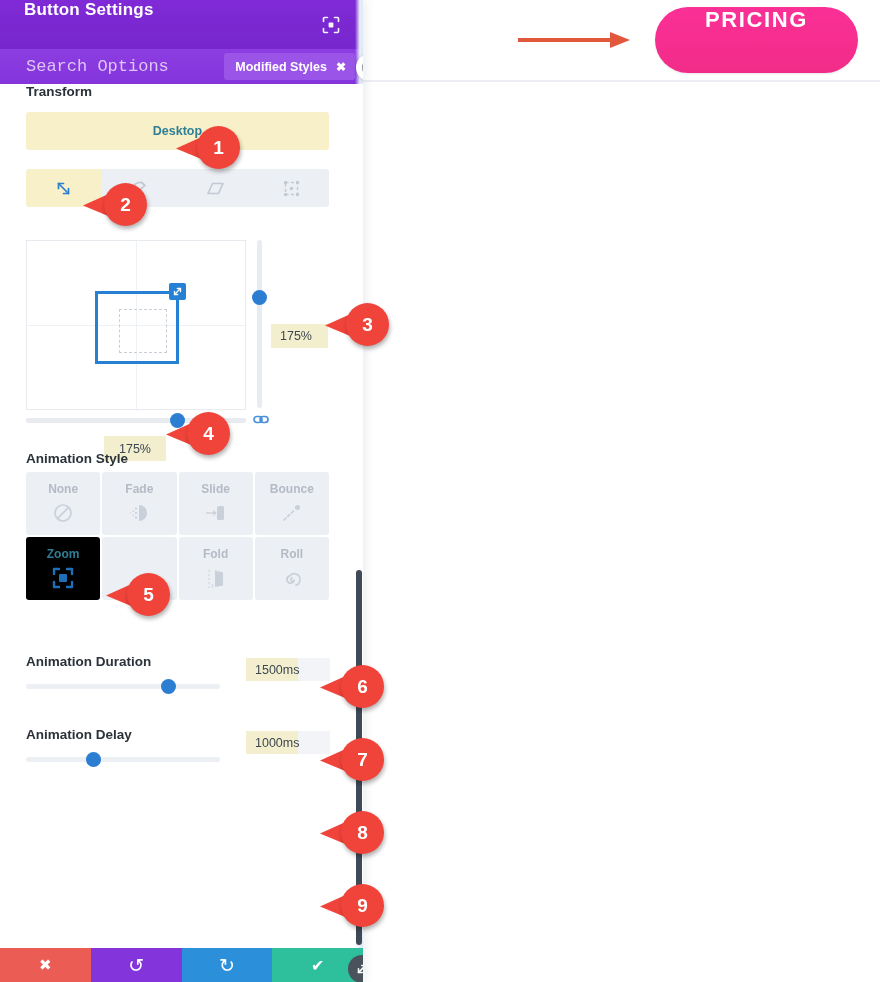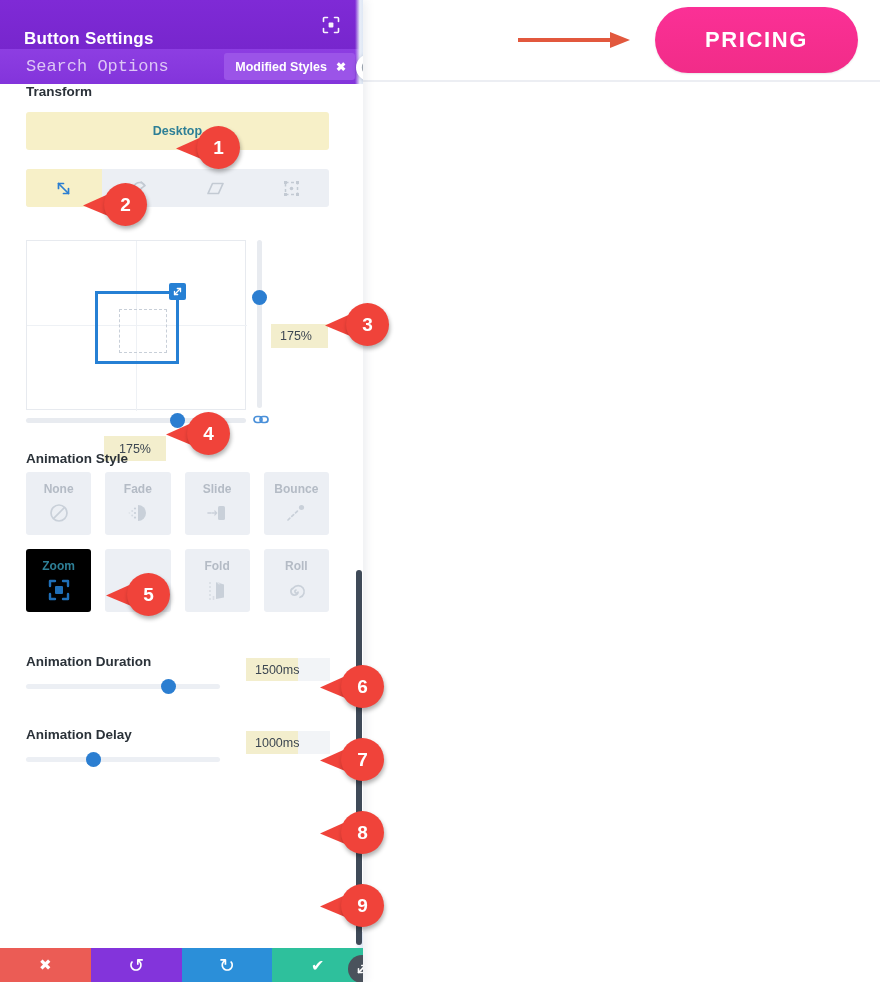--- a/index.html
+++ b/index.html
@@ -21,21 +21,21 @@
   }
   #canvas-divider{
     position:absolute;left:363px;top:80px;width:517px;height:2px;
     background:#eceef3;
   }
   #pricing-button{
     position:absolute;left:655px;top:7px;width:203px;height:66px;
     background:#f62e8e;
     background:linear-gradient(180deg,#fb3096 0%,#f12c88 100%);
     border-radius:34px;
-    display:flex;align-items:center;justify-content:center;
+    display:flex;justify-content:center;
     color:#ffffff;font-size:22px;font-weight:bold;letter-spacing:1.6px;
     box-shadow:0 1px 2px rgba(0,0,0,.10);
   }
   #arrow-pointer{
     position:absolute;left:518px;top:28px;width:112px;height:24px;
   }
   
   #settings-panel{
     position:absolute;left:0;top:0;width:363px;height:982px;
     background:#ffffff;
@@ -45,21 +45,21 @@
   #panel-edge{
     position:absolute;left:355px;top:0;width:8px;height:982px;
     background:linear-gradient(90deg,rgba(233,240,250,0) 0%,#e8eef8 60%,#dfe8f5 100%);
     pointer-events:none;
   }
   
   #panel-header{
     position:absolute;left:0;top:0;width:428px;height:49px;
     background:#7b29d1;
     background:linear-gradient(180deg,#7f2ad6 0%,#7726cd 100%);
-    display:flex;align-items:flex-end;
+    display:flex;align-items:flex-start;
   }
   #panel-title{
     margin-left:24px;color:#ffffff;font-size:17px;font-weight:bold;
     letter-spacing:.2px;
   }
   #header-icons{
     position:absolute;right:14px;top:0;height:49px;
     display:flex;align-items:center;gap:19px;
   }
   .hdr-ico{width:18px;height:18px;opacity:.95;display:block;}
@@ -170,21 +170,21 @@
   #link-icon{position:absolute;left:226px;top:171px;width:18px;height:18px;}
   #hscale-input{
     position:absolute;left:78px;top:196px;width:62px;height:25px;
     background:#f3eecd;display:flex;align-items:center;justify-content:center;
     color:#3d4752;font-size:12.5px;
   }
   
   #anim-style-label{position:absolute;left:0;top:367px;}
   #anim-grid{
     position:absolute;left:26px;top:388px;width:303px;
-    display:grid;grid-template-columns:repeat(4,1fr);gap:14px;
+    display:grid;grid-template-columns:repeat(4,1fr);gap:2px;
   }
   .anim-cell{
     height:63px;background:#eceff4;border-radius:3px;
     display:flex;flex-direction:column;align-items:center;
     justify-content:center;gap:5px;cursor:pointer;
   }
   .anim-cell.active{background:#000000;}
   .anim-label{font-size:12px;font-weight:bold;color:#b4bbc5;}
   .anim-cell.active .anim-label{color:#2e7f96;}
   .anim-ico{height:24px;display:flex;align-items:center;justify-content:center;}

